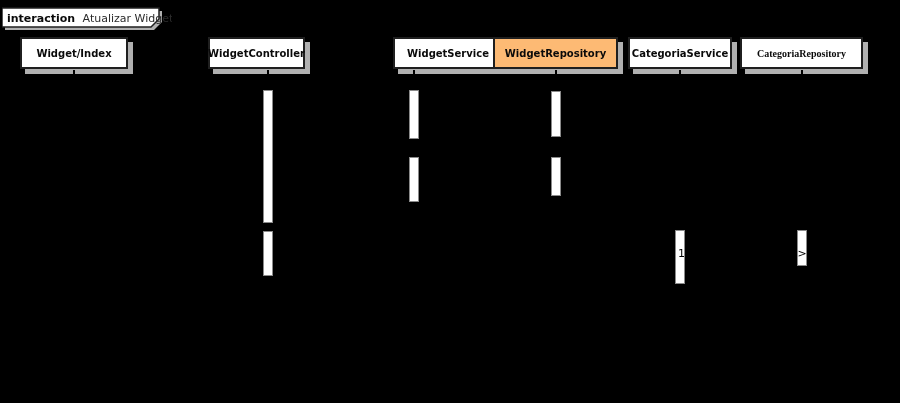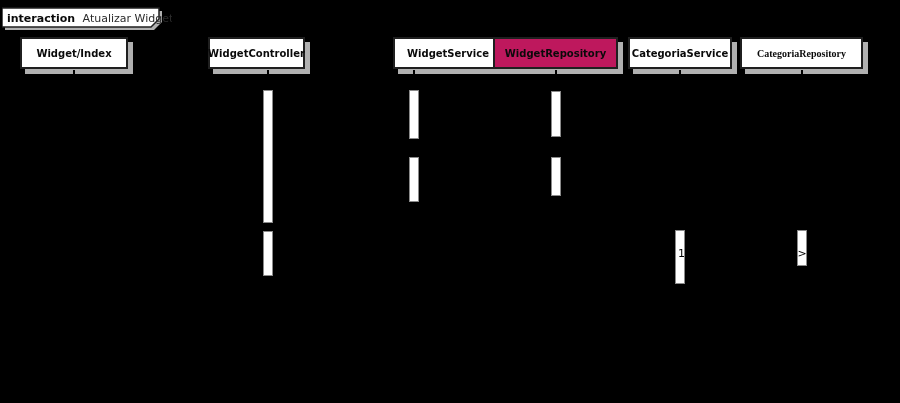--- a/index.html
+++ b/index.html
@@ -90,21 +90,21 @@
       <div class="activation" style="left: 262.5px; top: 90px; width: 10px; height: 133px; background: rgb(255, 255, 255); border-color: rgb(138, 138, 138);"></div>
       <div class="activation" style="left: 262.5px; top: 231px; width: 10px; height: 45px; background: rgb(255, 255, 255); border-color: rgb(138, 138, 138);"></div>
       <div class="lifeline" style="left: 413px; top: 69px; height: 327px;"></div>
       <div class="head-box" style="left: 359px; top: 37px; width: 110px; height: 32px; background: rgb(255, 255, 255); border-color: rgb(31, 31, 31); margin-left: 34px;">
         <span class="head-label" style="color: rgb(10, 10, 10);">WidgetService</span>
       </div>
       <div class="lifeline-tick" style="left: 413px; top: 70px;"></div>
       <div class="activation" style="left: 409px; top: 90px; width: 10px; height: 49px; background: rgb(255, 255, 255); border-color: rgb(138, 138, 138);"></div>
       <div class="activation" style="left: 409px; top: 157px; width: 10px; height: 45px; background: rgb(255, 255, 255); border-color: rgb(138, 138, 138);"></div>
       <div class="lifeline" style="left: 554.5px; top: 69px; height: 327px;"></div>
-      <div class="head-box" style="left: 493px; top: 37px; width: 125px; height: 32px; background: #be185d; border-color: rgb(31, 31, 31);">
+      <div class="head-box" style="left: 493px; top: 37px; width: 125px; height: 32px; background: #fdba74; border-color: rgb(31, 31, 31);">
         <span class="head-label" style="color: rgb(10, 10, 10);">WidgetRepository</span>
       </div>
       <div class="lifeline-tick" style="left: 554.5px; top: 70px;"></div>
       <div class="activation" style="left: 550.5px; top: 91px; width: 10px; height: 46px; background: rgb(255, 255, 255); border-color: rgb(138, 138, 138);"></div>
       <div class="activation" style="left: 550.5px; top: 157px; width: 10px; height: 39px; background: rgb(255, 255, 255); border-color: rgb(138, 138, 138);"></div>
       <div class="lifeline" style="left: 679px; top: 69px; height: 327px;"></div>
       <div class="head-box" style="left: 628px; top: 37px; width: 104px; height: 32px; background: rgb(255, 255, 255); border-color: rgb(31, 31, 31);">
         <span class="head-label" style="color: rgb(10, 10, 10);">CategoriaService</span>
       </div>
       <div class="lifeline-tick" style="left: 679px; top: 70px;"></div>

